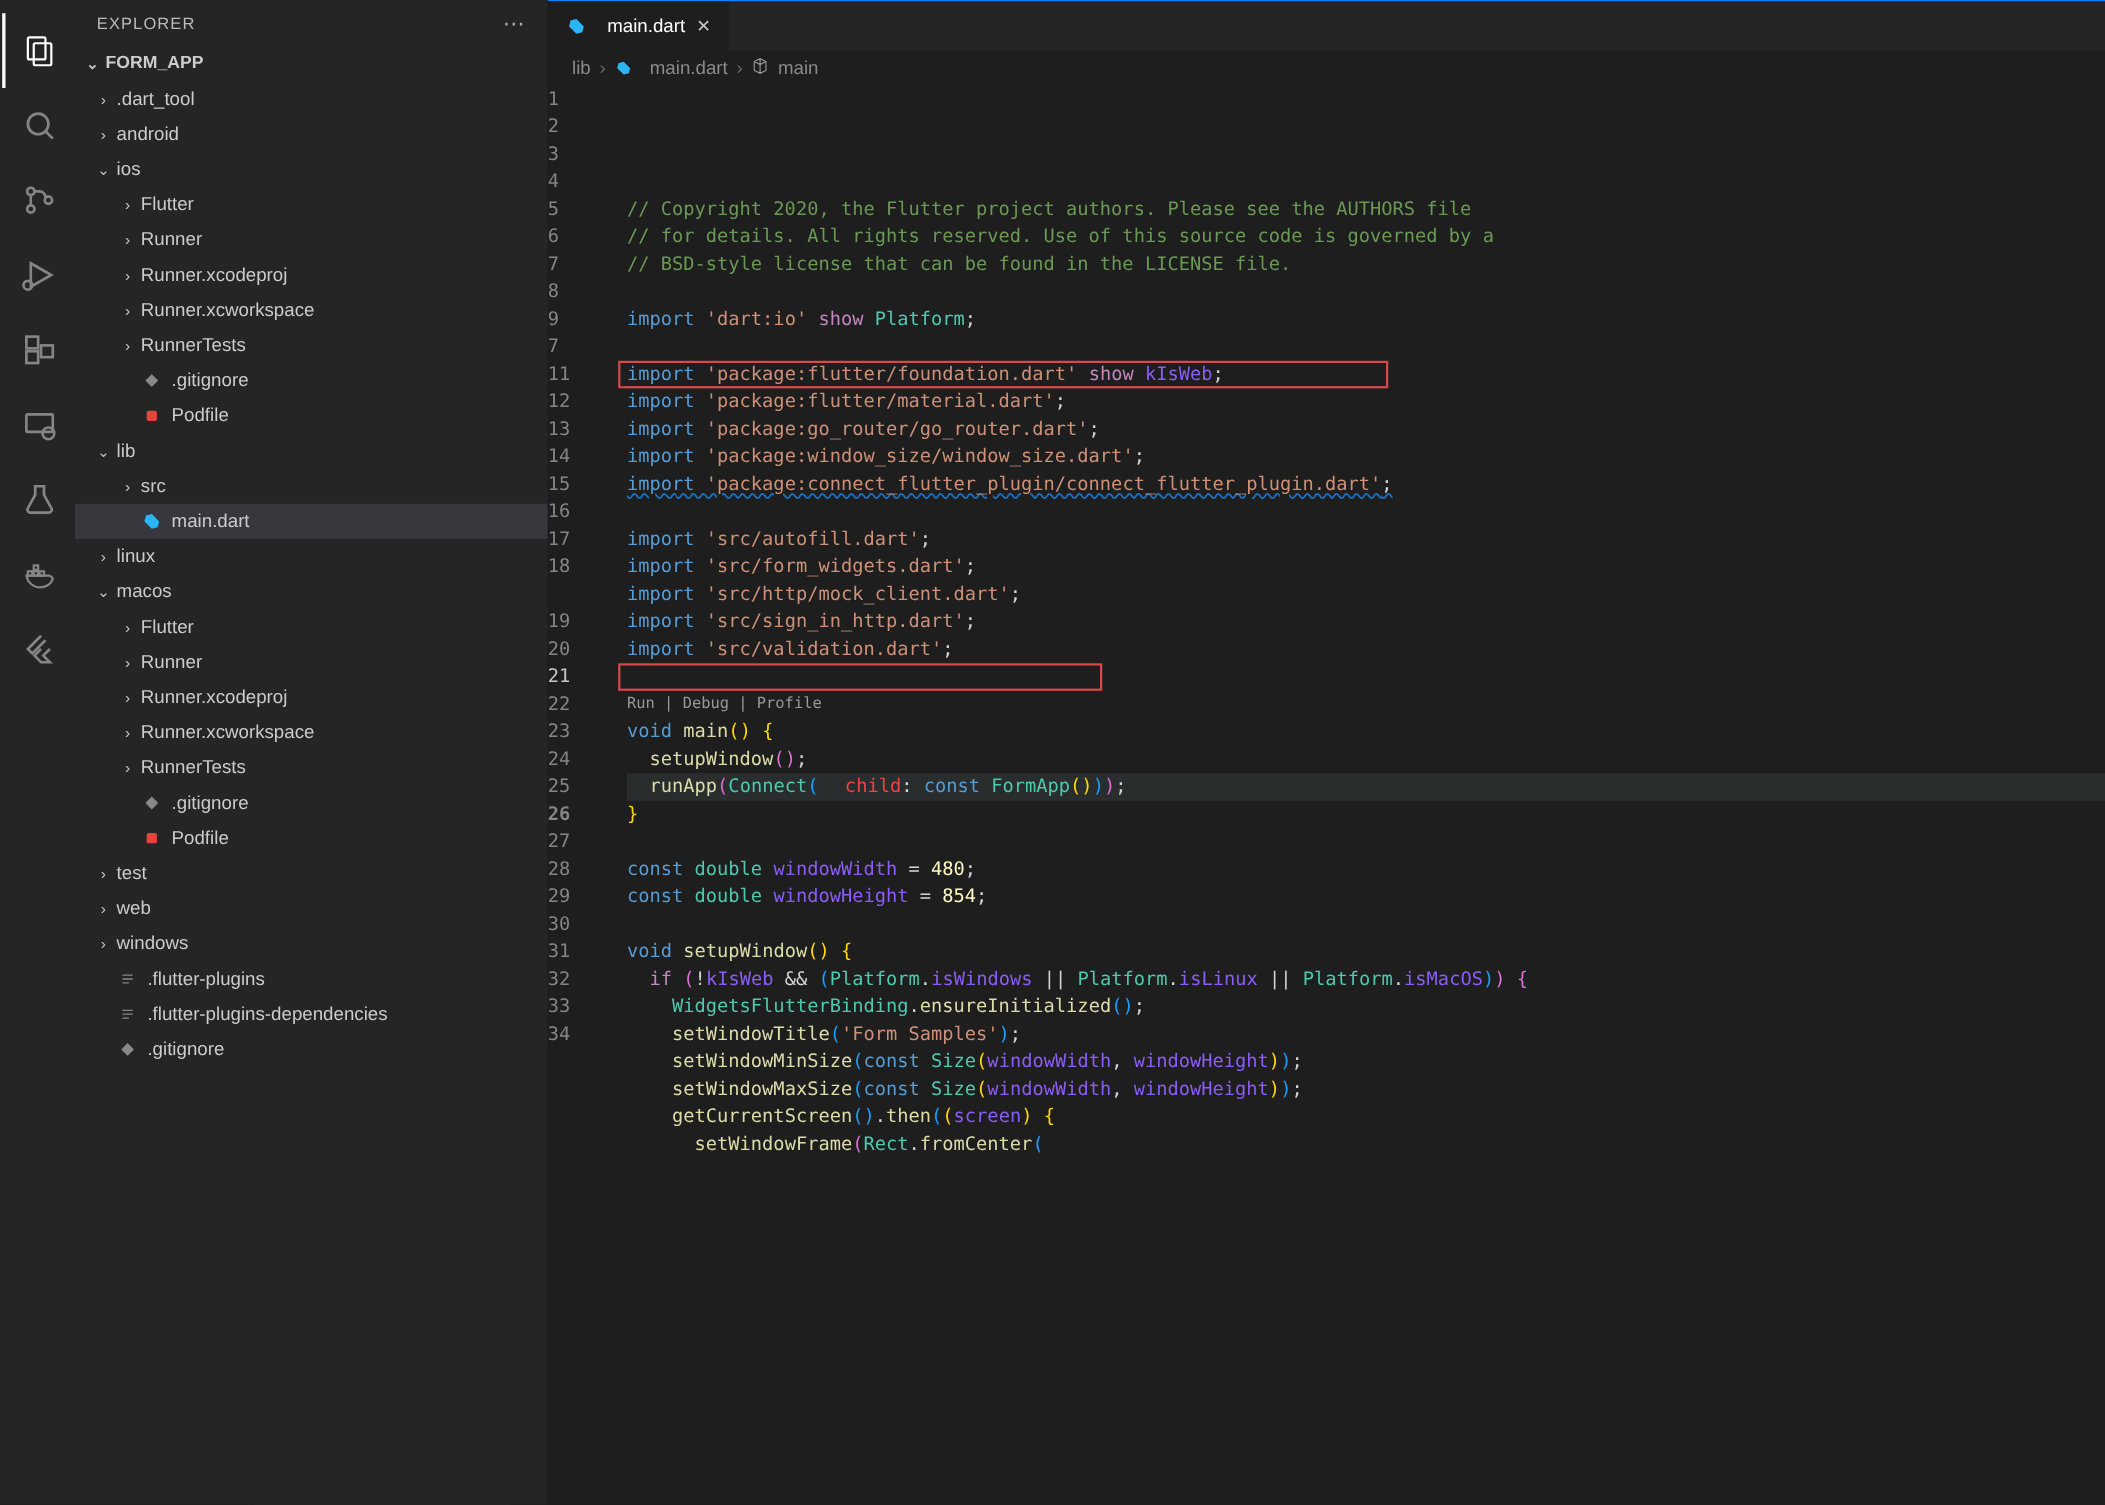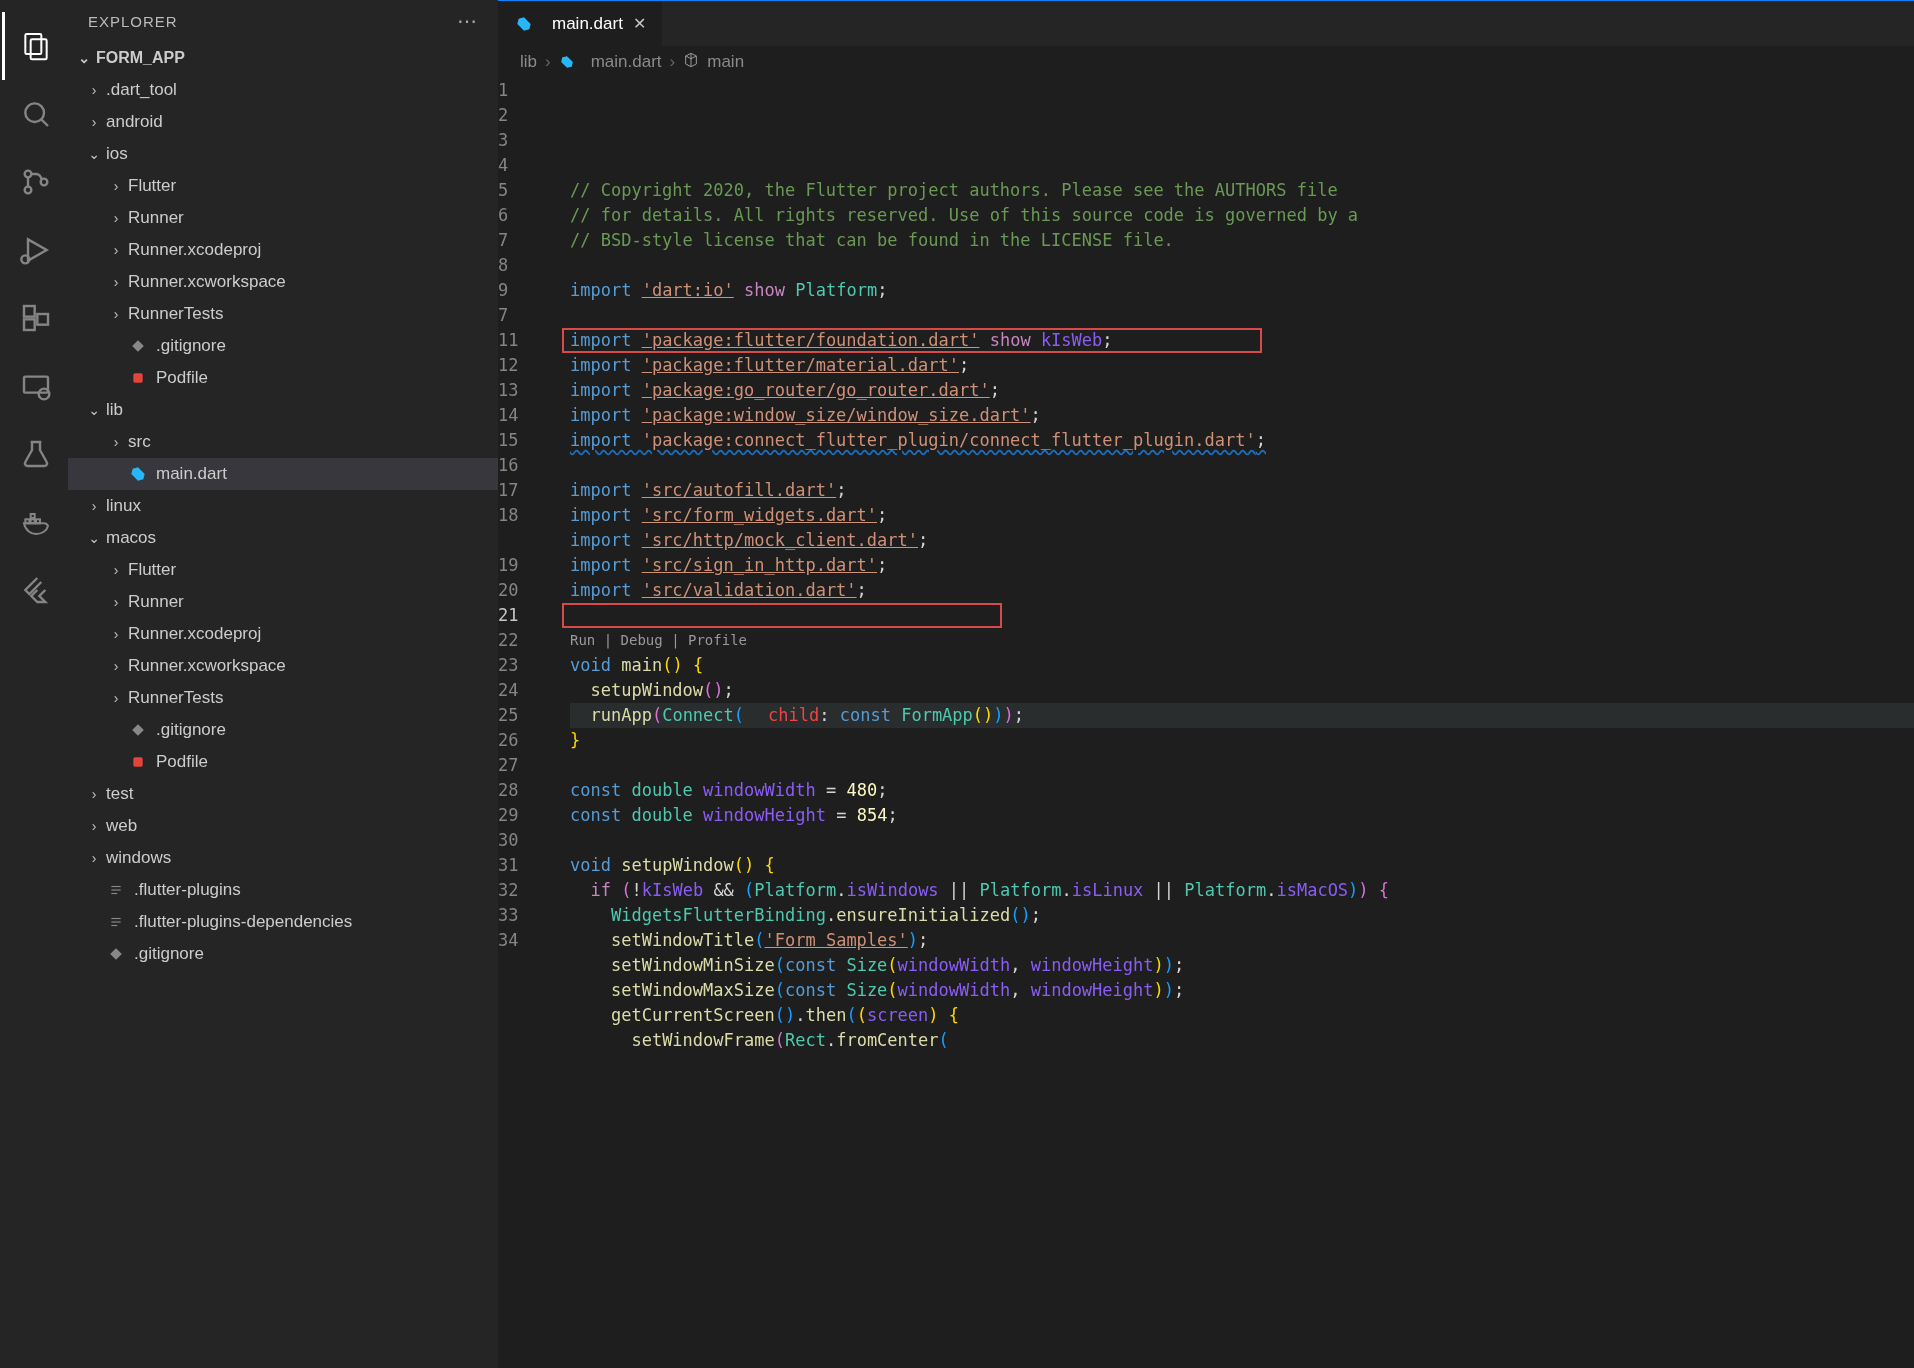--- a/index.html
+++ b/index.html
@@ -163,21 +163,21 @@
 .code-line { height: 25px; display: flex; align-items: center; }
 .code-line.active { background: #2a2d2e; }
 .highlight-box {
   position: absolute;
   border: 2px solid #d84a4a;
   pointer-events: none;
 }
 
 .tok-comment { color: #6a9955; }
 .tok-keyword { color: #569cd6; }
-.tok-string { color: #ce9178; text-decoration: underline; }
+.tok-string { color: #ce9178; }
 .tok-show { color: #c586c0; }
 .tok-type { color: #4ec9b0; }
 .tok-ident { color: #8b5cf6; }
 .tok-func { color: #dcdcaa; }
 .tok-num { color: #fef9c3; }
 .tok-punc { color: #d4d4d4; }
 .tok-param { color: #ef4444; margin-left: 24px; }
 .tok-const { color: #569cd6; }
 .tok-bracket1 { color: #ffd700; }
 .tok-bracket2 { color: #da70d6; }
@@ -474,21 +474,21 @@
         <div class="code-line" style="height: 25px;">17</div>
         <div class="code-line" style="height: 25px;">18</div>
         <div class="code-line" style="height: 25px;"></div>
         <div class="code-line" style="height: 25px;">19</div>
         <div class="code-line" style="height: 25px;">20</div>
         <div class="code-line active-ln" style="height: 25px;">21</div>
         <div class="code-line" style="height: 25px;">22</div>
         <div class="code-line" style="height: 25px;">23</div>
         <div class="code-line" style="height: 25px;">24</div>
         <div class="code-line" style="height: 25px;">25</div>
-        <div class="code-line" style="height: 25px;">26</div>
+        <div class="code-line" style="height: 25px; font-weight: bold;">26</div>
         <div class="code-line" style="height: 25px; text-align: right;">27</div>
         <div class="code-line" style="height: 25px;">28</div>
         <div class="code-line" style="height: 25px;">29</div>
         <div class="code-line" style="height: 25px;">30</div>
         <div class="code-line" style="height: 25px;">31</div>
         <div class="code-line" style="height: 25px;">32</div>
         <div class="code-line" style="height: 25px;">33</div>
         <div class="code-line" style="height: 25px;">34</div>
       </div>
     <div class="code" id="code">

